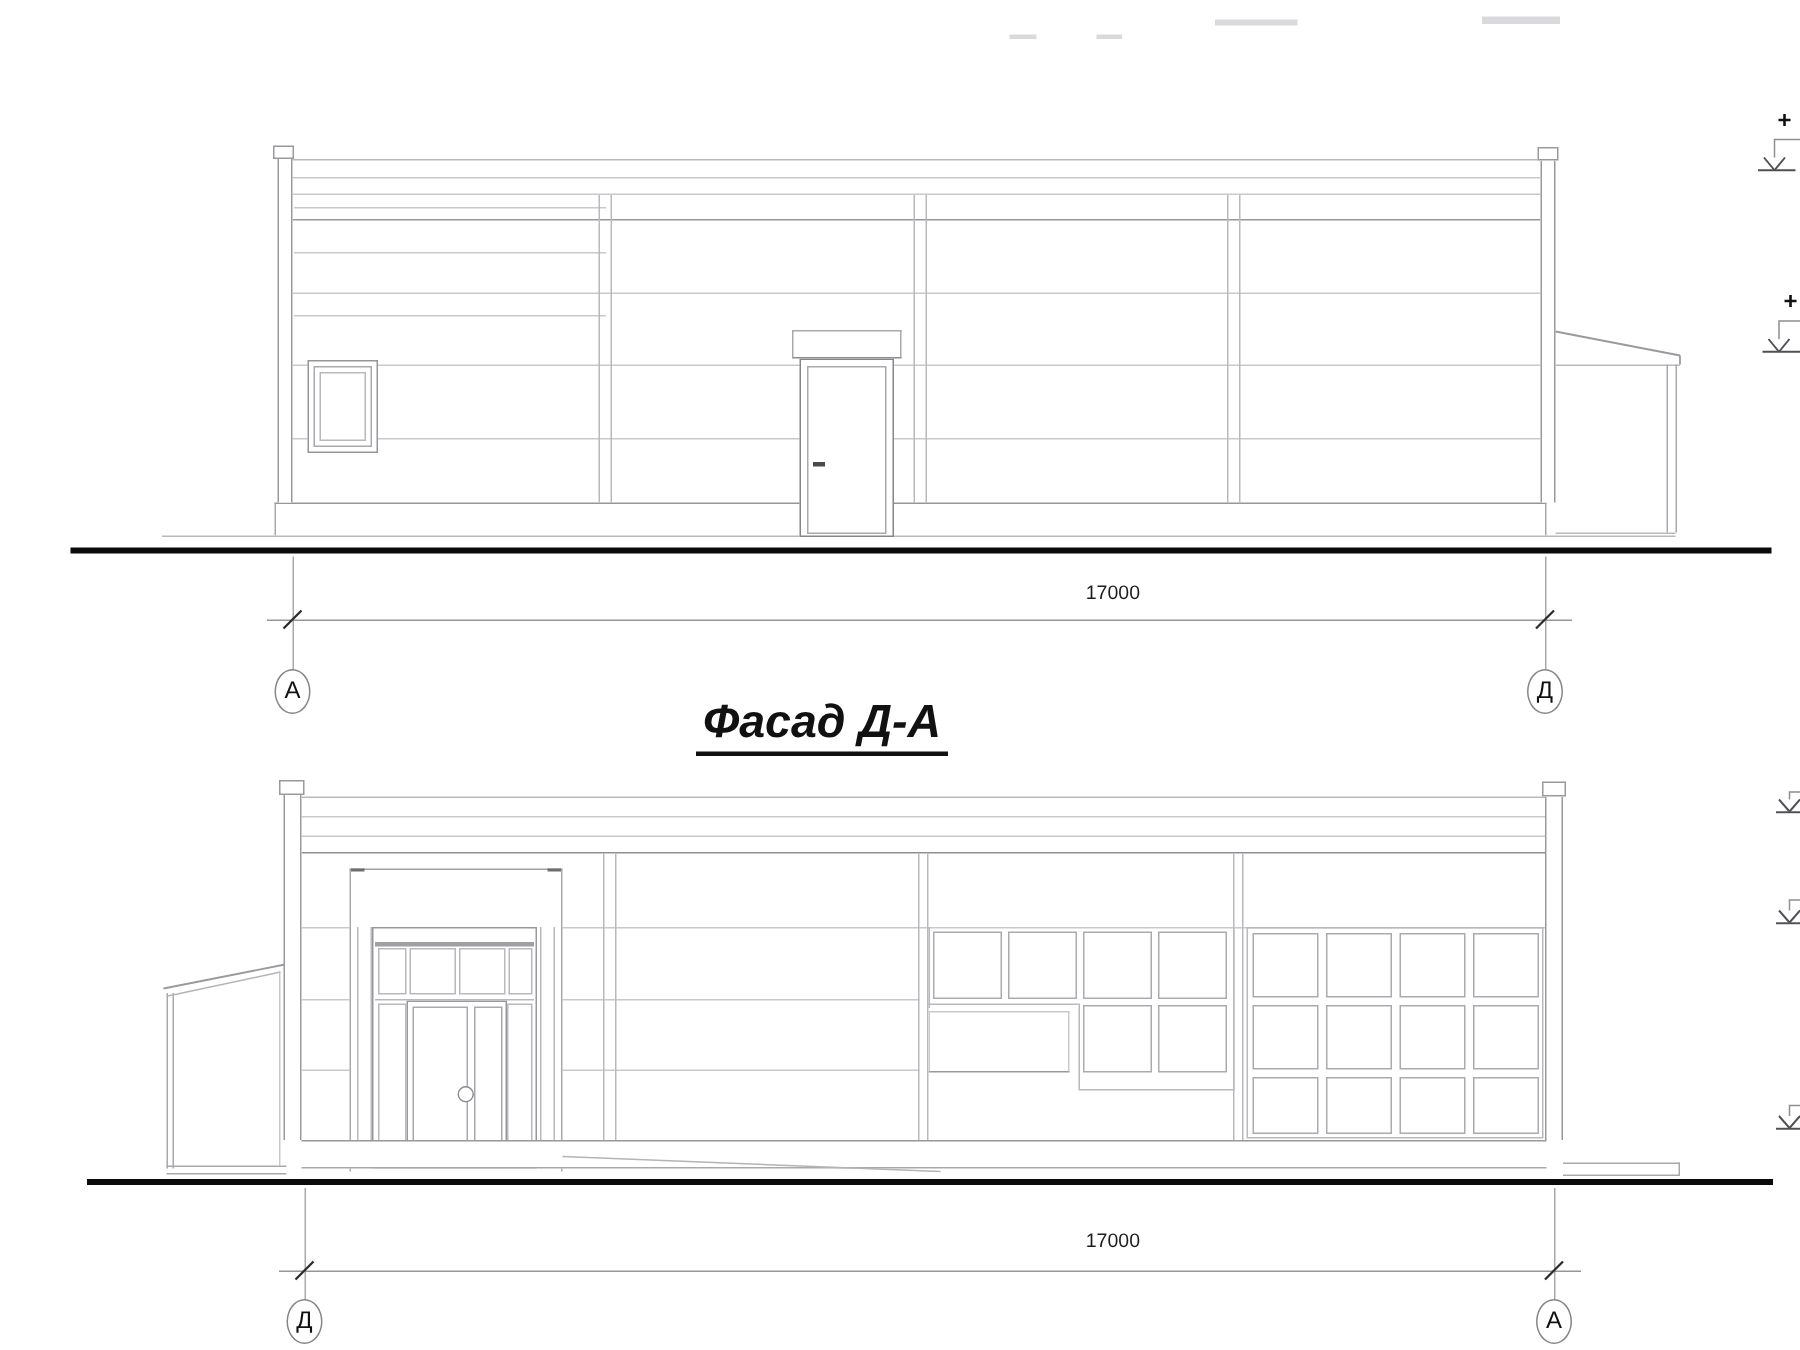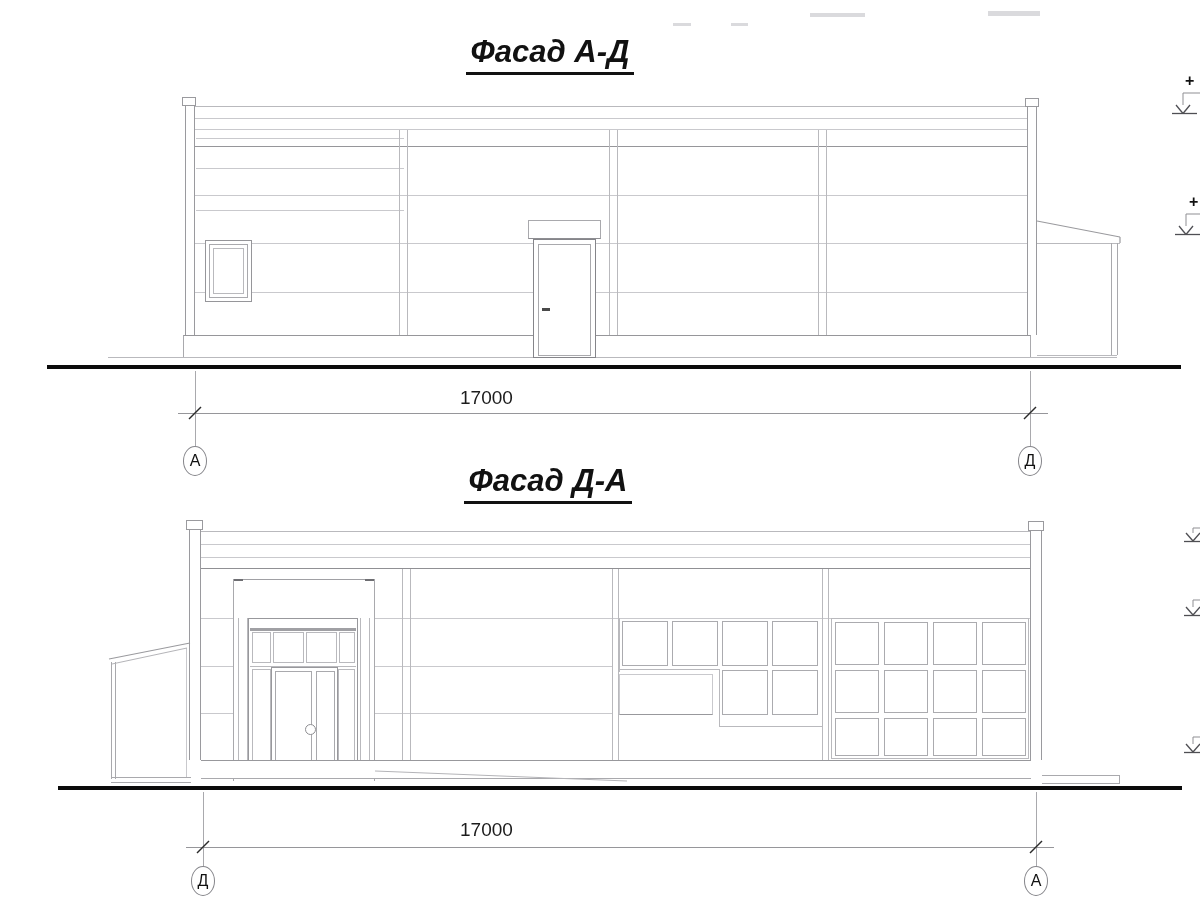--- a/index.html
+++ b/index.html
@@ -24,38 +24,37 @@
   .col{position:absolute;background:#fff;border-left:1px solid #9a9a9e;border-right:1px solid #9a9a9e}
   .bx{position:absolute;background:#fff;border:1px solid var(--c2)}
   .wn{position:absolute;background:#fff;border:1px solid #ababaf}
   .gnd{position:absolute;height:4px;background:#0b0b0b}
   .bub{position:absolute;width:24px;height:30px;border:1px solid #85858a;border-radius:50%;
        background:#fff;display:flex;align-items:center;justify-content:center;
        font-size:16px;color:#111}
   .ttl{position:absolute;width:300px;text-align:center;font-style:italic;font-weight:bold;
        font-size:31px;color:#111;white-space:nowrap}
   .ttl span{display:inline-block;border-bottom:3px solid #111;padding:0 5px 2px}
-  .dimtxt{position:absolute;width:300px;text-align:left;font-size:19px;color:#1c1c1c}
+  .dimtxt{position:absolute;width:300px;text-align:right;font-size:13px;color:#1c1c1c}
   .plus{position:absolute;font-size:16px;font-weight:bold;color:#111}
   .art{position:absolute;background:#dadadd}
   svg.ovl{position:absolute;left:0;top:0;pointer-events:none}
 </style>
 </head>
 <body>
 
 <div class="sheet">
 
   <i class="art" style="left:673px;top:23px;width:18px;height:3px"></i>
   <i class="art" style="left:731px;top:23px;width:17px;height:3px"></i>
   <i class="art" style="left:810px;top:13px;width:55px;height:4px"></i>
   <i class="art" style="left:988px;top:11px;width:52px;height:5px"></i>
 
   <div class="abs" style="left:0;top:0;width:1200px;height:450px">
 
-    <div class="ttl" style="left:400px;top:34px"><span>Фасад А-Д</span></div>
 
     <i class="hl hl2" style="left:195px;top:106px;width:832px"></i>
     <i class="hl" style="left:195px;top:118px;width:832px"></i>
     <i class="hl" style="left:195px;top:129px;width:832px"></i>
     <i class="hl hl1" style="left:195px;top:146px;width:832px"></i>
     <i class="hl" style="left:195px;top:195px;width:832px"></i>
     <i class="hl" style="left:195px;top:243px;width:832px"></i>
     <i class="hl" style="left:195px;top:292px;width:832px"></i>
 
     <i class="hl" style="left:196px;top:138px;width:208px"></i>

